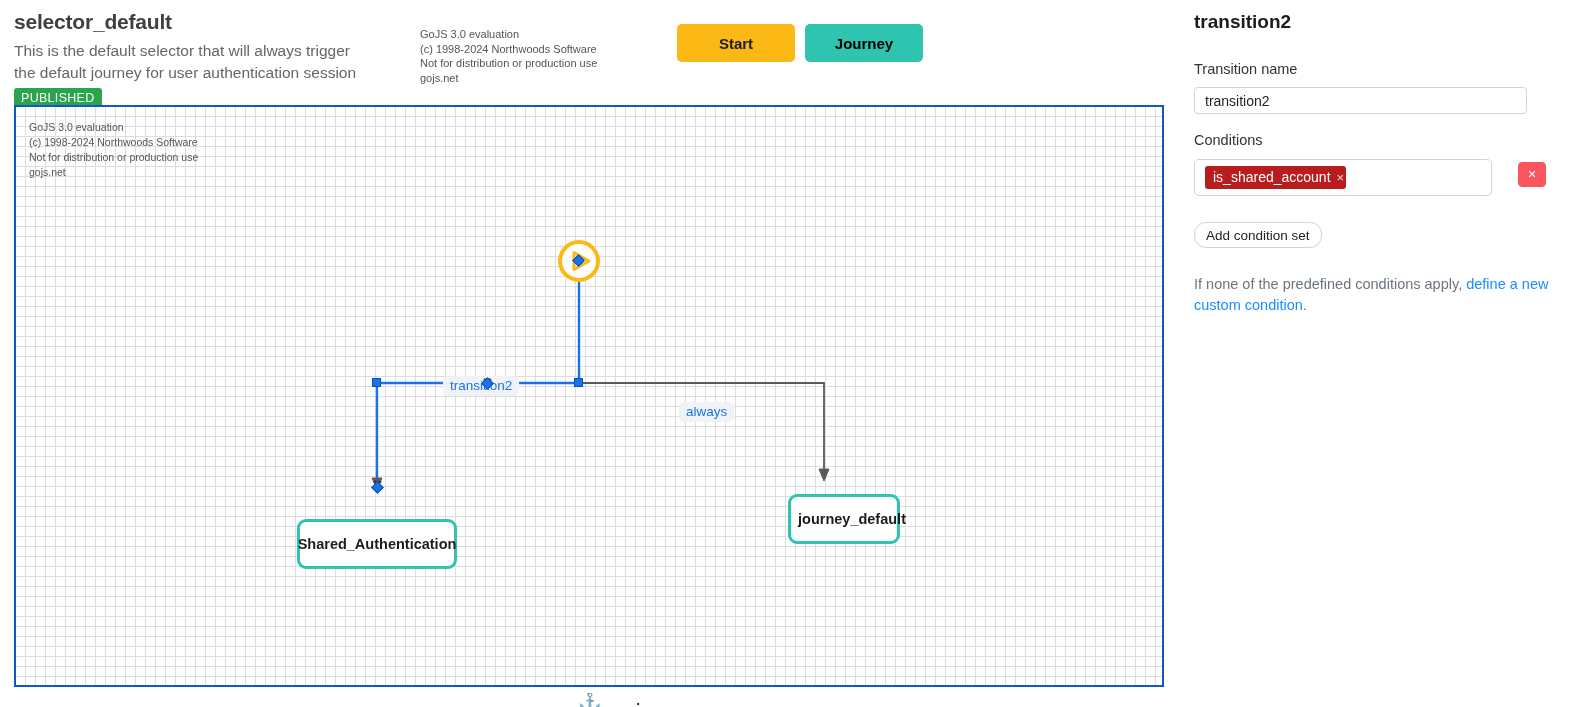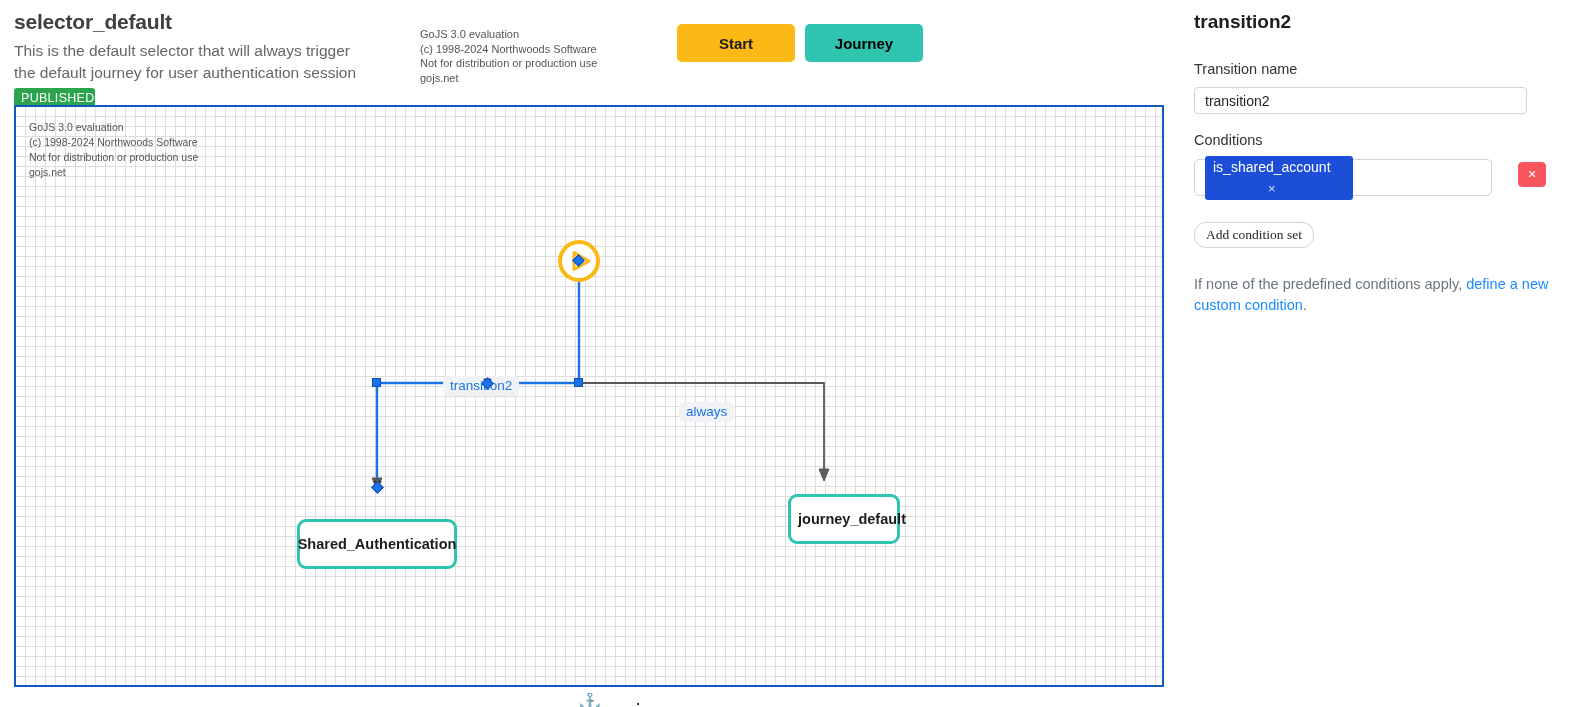--- a/index.html
+++ b/index.html
@@ -23,21 +23,21 @@
     letter-spacing: -0.2px;
   }
   .sel-desc {
     position: absolute; left: 0; top: 32px; width: 350px;
     font-size: 15.5px; color: #666666; line-height: 1.45;
   }
   .badge-published {
     position: absolute; left: 0; top: 80px;
     background: #2aa44d; color: #ffffff;
     font-size: 12.5px; letter-spacing: 0.3px;
-    padding: 3px 0 4px 7px; border-radius: 3px;
+    padding: 3px 7px 4px 7px; border-radius: 3px;
     display: inline-block;
   }
 
   .gojs-watermark-top {
     position: absolute; left: 406px; top: 19px;
     font-size: 11px; color: #555555; line-height: 14.6px;
     white-space: pre-line;
   }
 
   .btn-start, .btn-journey {
@@ -141,40 +141,40 @@
   }
 
   .tags-box {
     position: absolute; left: 14px; top: 159px;
     width: 298px; height: 37px;
     border: 1px solid #ced4da; border-radius: 5px;
     background: #ffffff;
     display: flex; align-items: center; padding-left: 10px;
   }
   .tag-chip {
-    background: #1d4ed8; color: #ffffff;
+    background: #b91c1c; color: #ffffff;
     font-size: 14px; border-radius: 3px;
-    padding: 3px 22px 4px 8px;
-    display: inline-flex; align-items: center; gap: 6px; flex-direction: column;
+    padding: 3px 2px 4px 8px;
+    display: inline-flex; align-items: center; gap: 6px;
   }
   .tag-x { color: #cfe0fb; font-size: 13px; cursor: pointer; }
 
   .btn-remove-set {
     position: absolute; left: 338px; top: 162px;
     width: 28px; height: 25px;
     background: #f9555f; border: 1px solid #f9555f; border-radius: 4px;
     color: #ffffff; font-size: 11px; cursor: pointer; padding: 0;
     font-family: "Liberation Sans", sans-serif;
   }
   .btn-add-set {
     position: absolute; left: 14px; top: 222px;
     height: 26px; padding: 0 11px;
     background: #ffffff; border: 1px solid #ced4da; border-radius: 12px;
     font-size: 13.5px; color: #212529; cursor: pointer;
-    font-family: Liberation Serif, serif;
+    font-family: Liberation Sans, sans-serif;
   }
   .hint-text {
     position: absolute; left: 14px; top: 274px; width: 355px;
     font-size: 14.5px; color: #6c757d; line-height: 1.45;
   }
   .hint-link { color: #1a8cff; text-decoration: none; cursor: pointer; }
 
   
   .bottom-clip {
     position: absolute; left: 578px; top: 693px;

